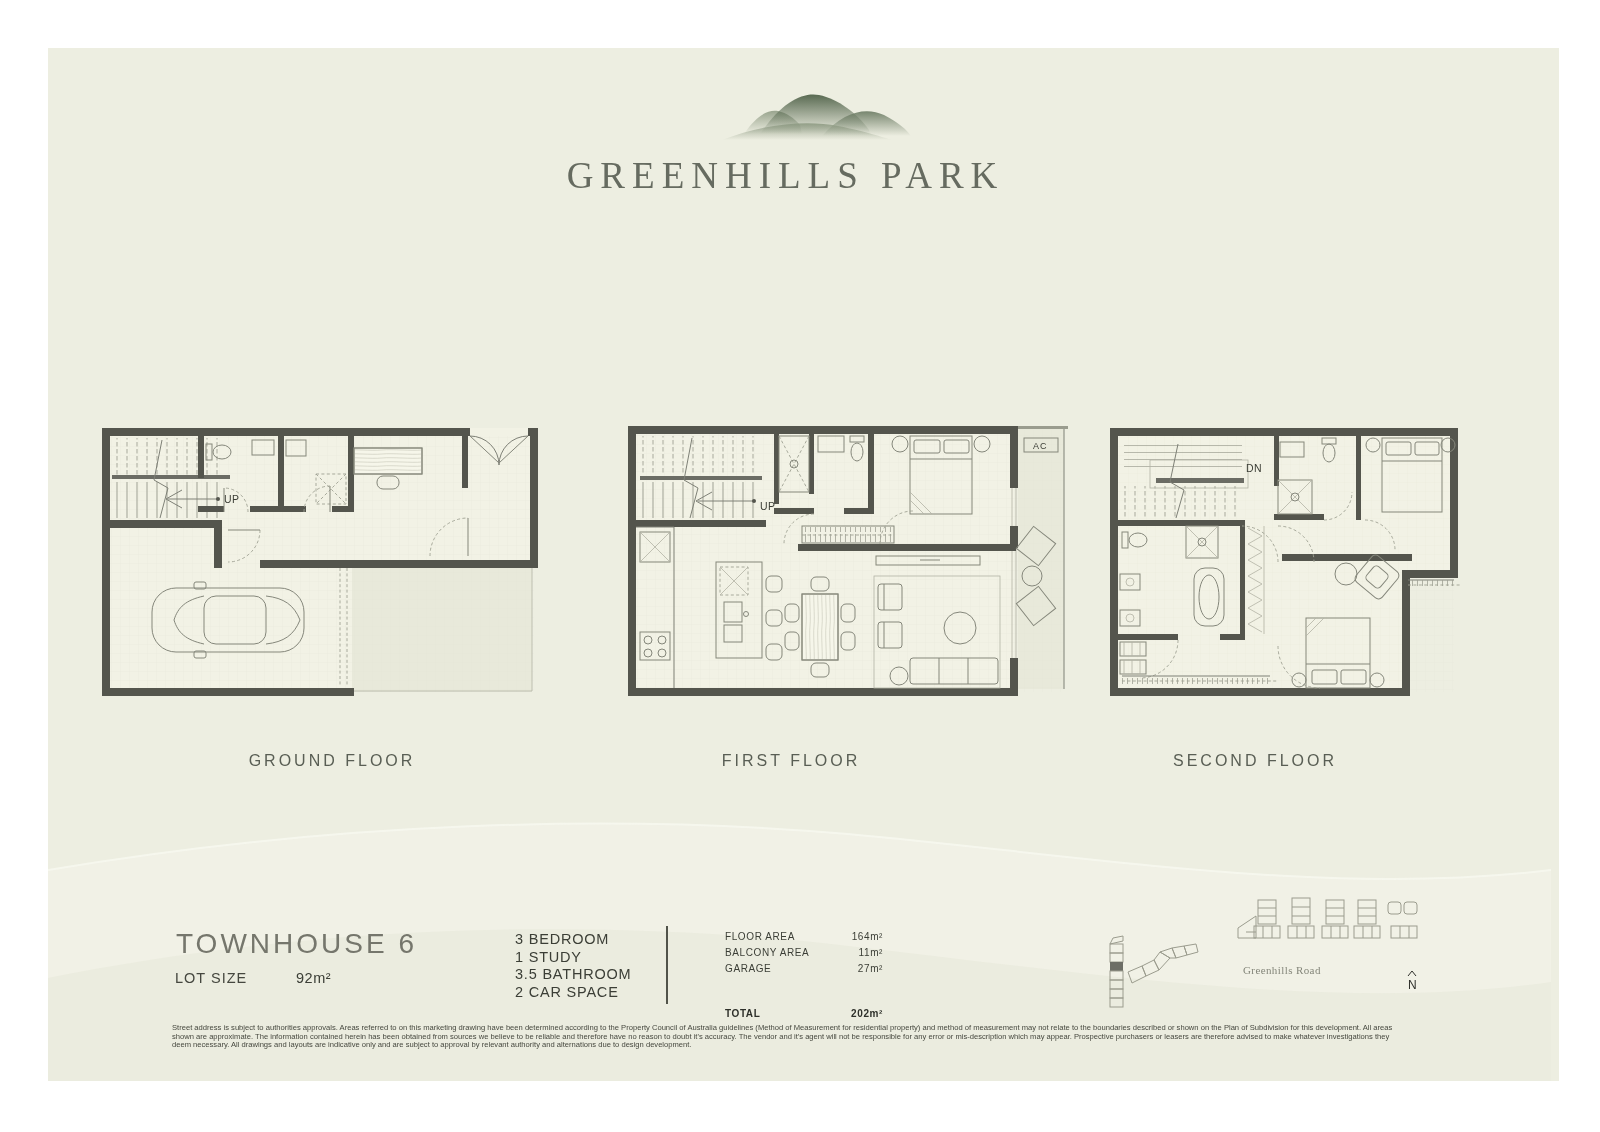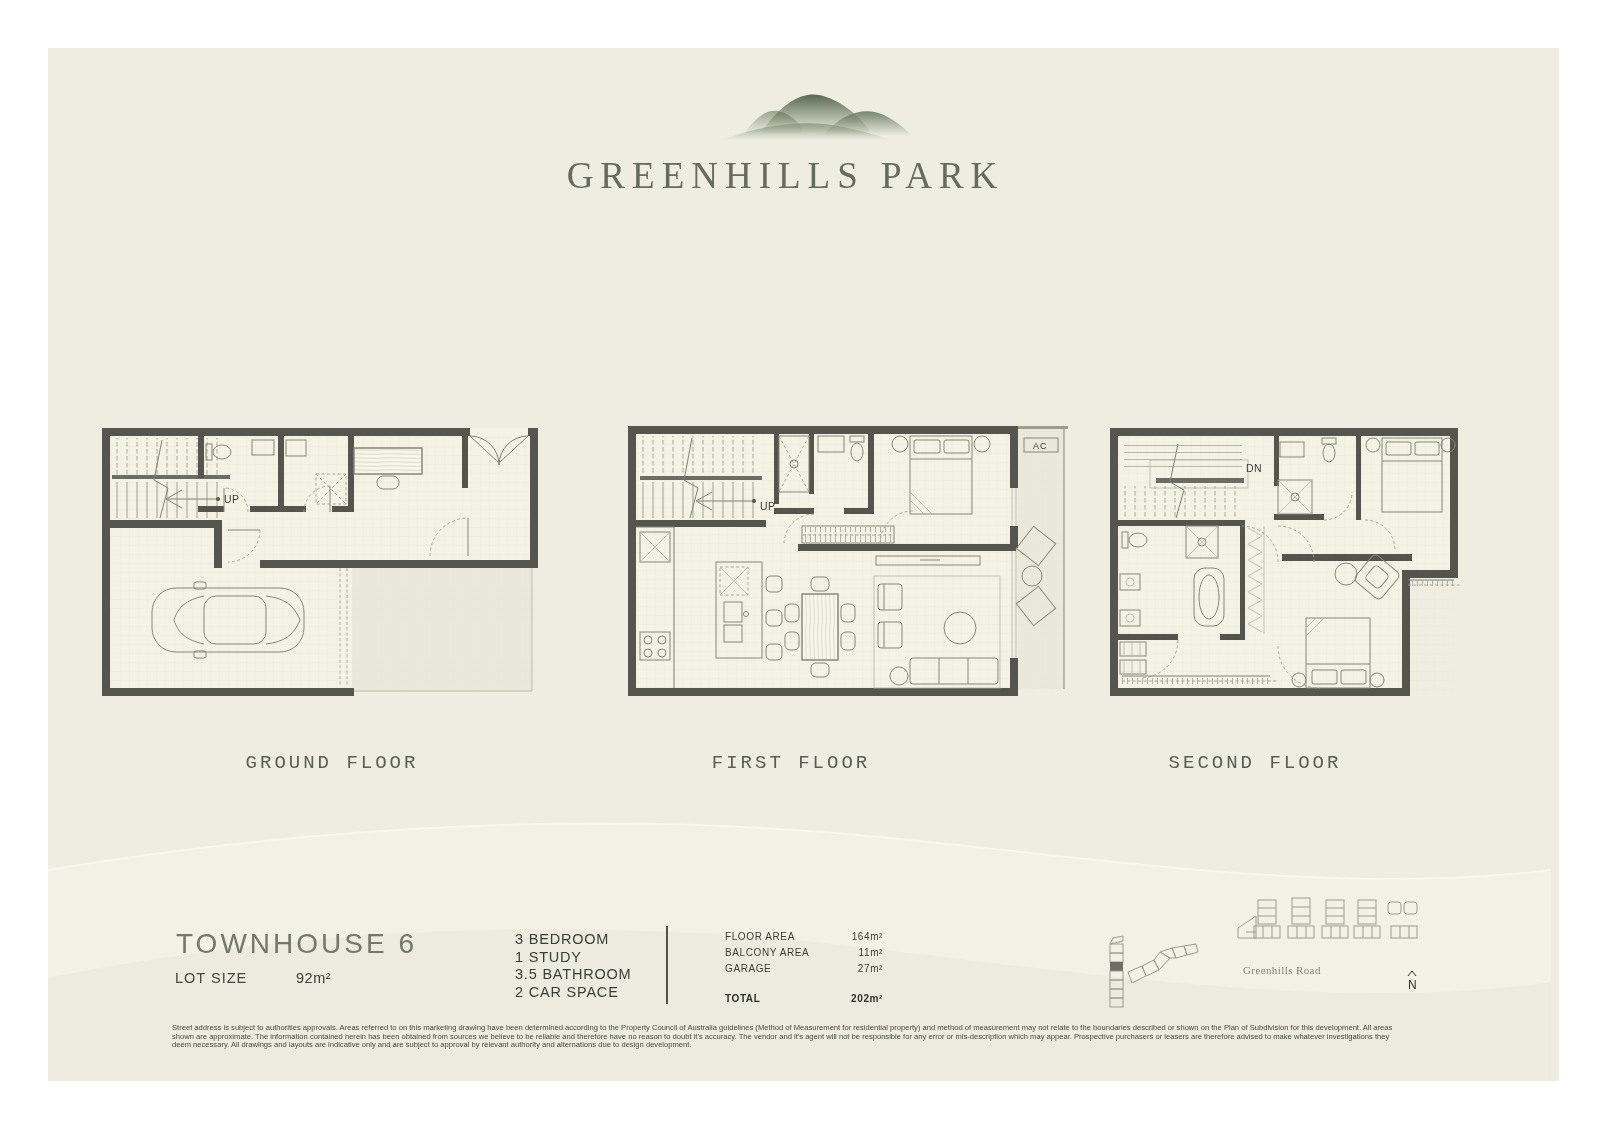--- a/index.html
+++ b/index.html
@@ -10,22 +10,22 @@
   
   .logo{position:absolute;left:0;top:34px;width:1503px;text-align:center;}
   .hills{display:block;margin:0 auto;transform:translateX(26px);}
   .logo-title{margin-top:8px;font-family:"Liberation Serif",serif;font-size:37px;letter-spacing:7px;
               color:#666b60;font-weight:400;transform:translateX(-14px);}
   
   .plan{position:absolute;}
   .plan-ground{left:54px;top:380px;}
   .plan-first{left:580px;top:378px;}
   .plan-second{left:1062px;top:380px;}
-  .floor-label{position:absolute;top:704px;transform:translateX(-50%);font-family:Liberation Mono, monospace;
-               font-size:19px;letter-spacing:3px;color:#595e54;white-space:nowrap;}
+  .floor-label{position:absolute;top:704px;transform:translateX(-50%);font-family:Liberation Sans, sans-serif;
+               font-size:16px;letter-spacing:3px;color:#595e54;white-space:nowrap;}
   .lbl-ground{left:284px;} .lbl-first{left:743px;} .lbl-second{left:1207px;}
   
   .w{fill:#54554d;}
   .ln{stroke:#7e8076;fill:none;stroke-width:1;}
   .lt{stroke:#b2b3a5;fill:none;stroke-width:0.8;}
   .furn{stroke:#85877b;fill:#f6f6ea;stroke-width:1;}
   .furn2{stroke:#85877b;fill:none;stroke-width:1;}
   .door{stroke:#9fa193;fill:none;stroke-width:0.9;stroke-dasharray:3 2.4;}
   .leaf{stroke:#85877b;fill:none;stroke-width:1;}
   .floor{fill:#f2f2e5;}
@@ -33,21 +33,21 @@
   .plan-txt{font-family:"Liberation Sans",sans-serif;font-size:10.5px;fill:#3c3e36;letter-spacing:0.5px;}
   .plan-txt-sm{font-family:"Liberation Sans",sans-serif;font-size:9px;fill:#3c3e36;letter-spacing:1px;}
   
   .title{position:absolute;left:128px;top:880px;font-size:28px;letter-spacing:3px;color:#75766c;}
   .lot-row{position:absolute;left:127px;top:922px;font-size:14.5px;color:#45473f;letter-spacing:1px;}
   .lot-row .val{position:absolute;left:121px;top:0;letter-spacing:0.5px;color:#3b3e36;}
   .features{position:absolute;left:467px;top:883px;font-size:14.5px;color:#3b3e36;letter-spacing:0.8px;line-height:17.5px;}
   .divider{position:absolute;left:618px;top:878px;width:2px;height:78px;background:#51534a;}
   .areas{position:absolute;left:677px;top:883px;width:158px;font-size:10px;color:#3b3e36;letter-spacing:0.6px;}
   .area-row{display:flex;justify-content:space-between;height:16.2px;}
-  .total-row{display:flex;justify-content:space-between;margin-top:13px;font-weight:bold;color:#2e302a;}
+  .total-row{display:flex;justify-content:space-between;margin-top:28px;font-weight:bold;color:#2e302a;}
   
   .siteplan{position:absolute;left:1040px;top:838px;}
   .sp{stroke:#9b9c8e;stroke-width:1;fill:none;}
   .sp-road{font-family:"Liberation Serif",serif;font-size:11px;fill:#84867a;letter-spacing:0.4px;}
   .sp-n{font-family:"Liberation Sans",sans-serif;font-size:12px;fill:#2e2f2a;}
   
   .disclaimer{position:absolute;left:124px;top:976px;width:1222px;color:#46483f;}
   .disclaimer h5{margin:0 0 2px 0;font-size:7.5px;letter-spacing:0.3px;color:#2e302a;}
   .disclaimer p{margin:0;font-size:7.6px;line-height:8.6px;}
   

